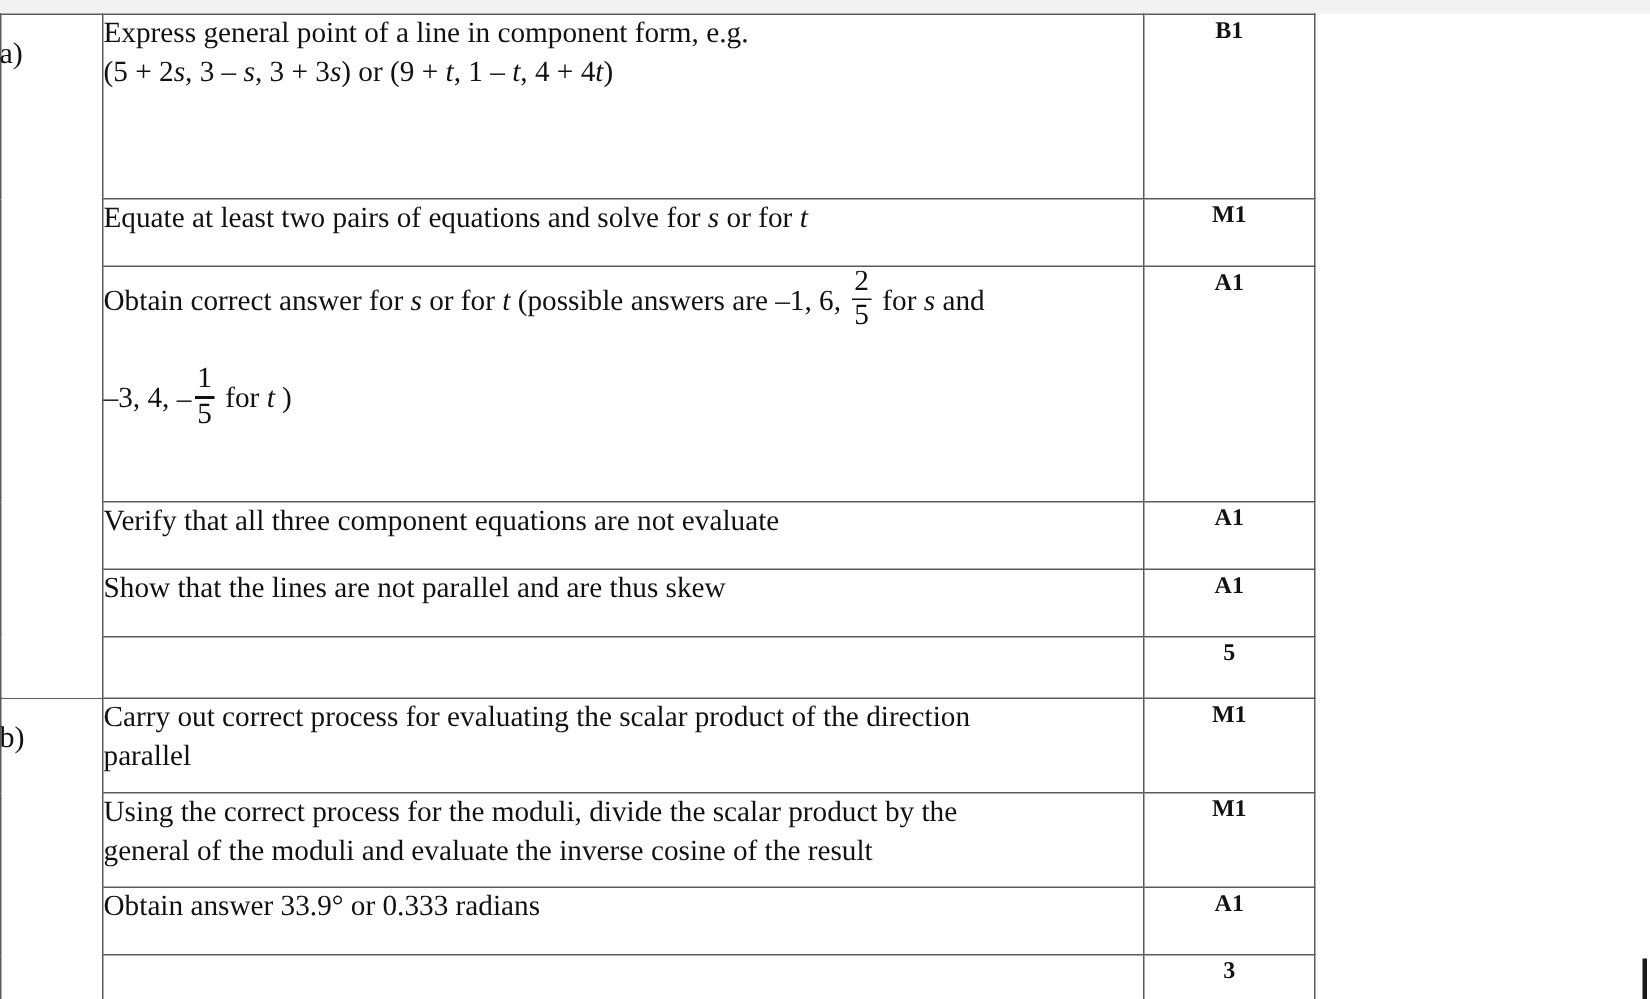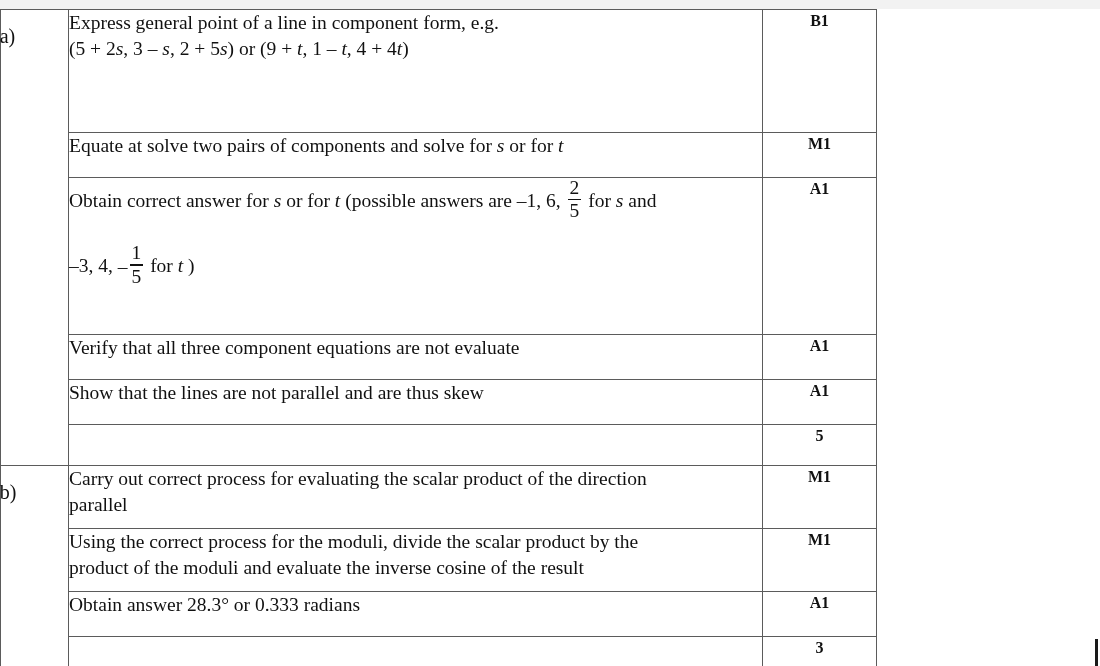--- a/index.html
+++ b/index.html
@@ -146,27 +146,27 @@
       <col class="c-mark">
     </colgroup>
     <tbody>
 
       <tr>
         <td class="label-cell" rowspan="6">
           <span class="label-text">(a)</span>
         </td>
         <td class="desc-cell h-tall">
           <span class="desc-line">Express general point of a line in component form, e.g.</span>
-          <span class="desc-line"><span>(5 + 2</span><span class="mv">s</span><span>, 3 – </span><span class="mv">s</span><span>, 2 + 5</span><span class="mv">s</span><span>) or (9 + </span><span class="mv">t</span><span>, 1 – </span><span class="mv">t</span><span>, 4 + 4</span><span class="mv">t</span><span>)</span></span>
+          <span class="desc-line"><span>(5 + 2</span><span class="mv">s</span><span>, 3 – </span><span class="mv">s</span><span>, 3 + 3</span><span class="mv">s</span><span>) or (9 + </span><span class="mv">t</span><span>, 1 – </span><span class="mv">t</span><span>, 4 + 4</span><span class="mv">t</span><span>)</span></span>
         </td>
         <td class="mark-cell h-tall">B1</td>
       </tr>
 
       <tr>
-        <td class="desc-cell h-single"><span>Equate at solve two pairs of components and solve for </span><span class="mv">s</span><span> or for </span><span class="mv">t</span></td>
+        <td class="desc-cell h-single"><span>Equate at least two pairs of equations and solve for </span><span class="mv">s</span><span> or for </span><span class="mv">t</span></td>
         <td class="mark-cell h-single">M1</td>
       </tr>
 
       <tr>
         <td class="desc-cell" style="height:156px">
           <span class="desc-line"><span>Obtain correct answer for </span><span class="mv">s</span><span> or for </span><span class="mv">t</span><span> (possible answers are –1, 6, </span><span class="fracwrap"><span class="frac"><span class="num">2</span><span class="bar"></span><span class="den">5</span></span></span><span> for </span><span class="mv">s</span><span> and</span></span>
           <span class="line-gap"></span>
           <span class="desc-line"><span>–3, 4, </span><span class="fracwrap"><span>–</span><span class="frac"><span class="num">1</span><span class="bar"></span><span class="den">5</span></span></span><span> for </span><span class="mv">t</span><span> )</span></span>
         </td>
         <td class="mark-cell" style="height:156px">A1</td>
@@ -194,27 +194,27 @@
         <td class="desc-cell h-double">
           <span class="desc-line">Carry out correct process for evaluating the scalar product of the direction</span>
           <span class="desc-line">parallel</span>
         </td>
         <td class="mark-cell h-double">M1</td>
       </tr>
 
       <tr>
         <td class="desc-cell h-double">
           <span class="desc-line">Using the correct process for the moduli, divide the scalar product by the</span>
-          <span class="desc-line">product of the moduli and evaluate the inverse cosine of the result</span>
+          <span class="desc-line">general of the moduli and evaluate the inverse cosine of the result</span>
         </td>
         <td class="mark-cell h-double">M1</td>
       </tr>
 
       <tr>
-        <td class="desc-cell h-single">Obtain answer 28.3° or 0.333 radians</td>
+        <td class="desc-cell h-single">Obtain answer 33.9° or 0.333 radians</td>
         <td class="mark-cell h-single">A1</td>
       </tr>
 
       <tr>
         <td class="desc-cell h-blank"></td>
         <td class="mark-cell h-blank">3</td>
       </tr>
 
     </tbody>
   </table>

